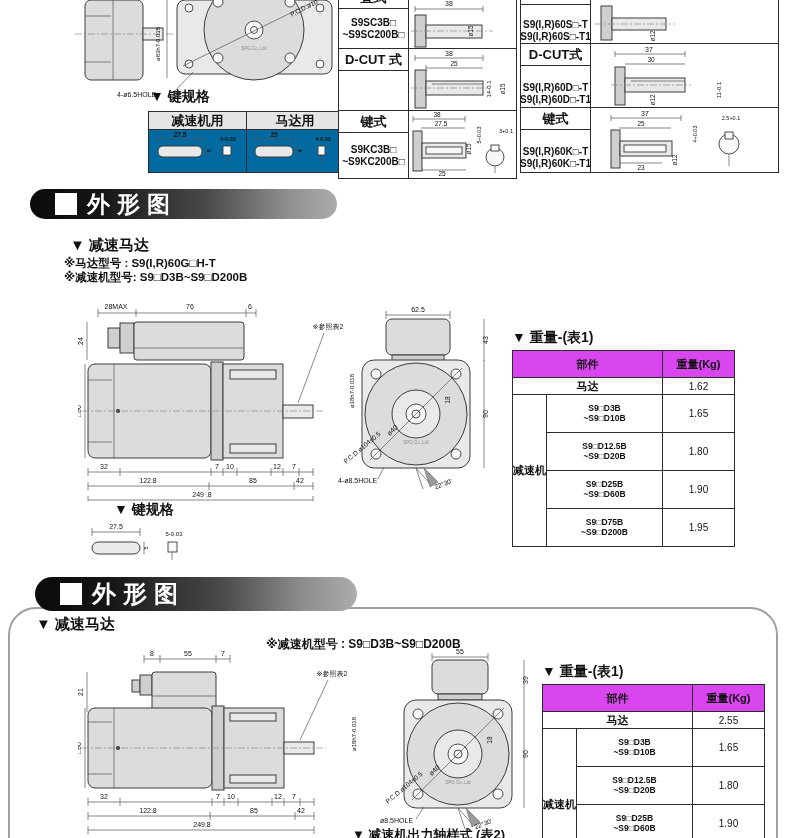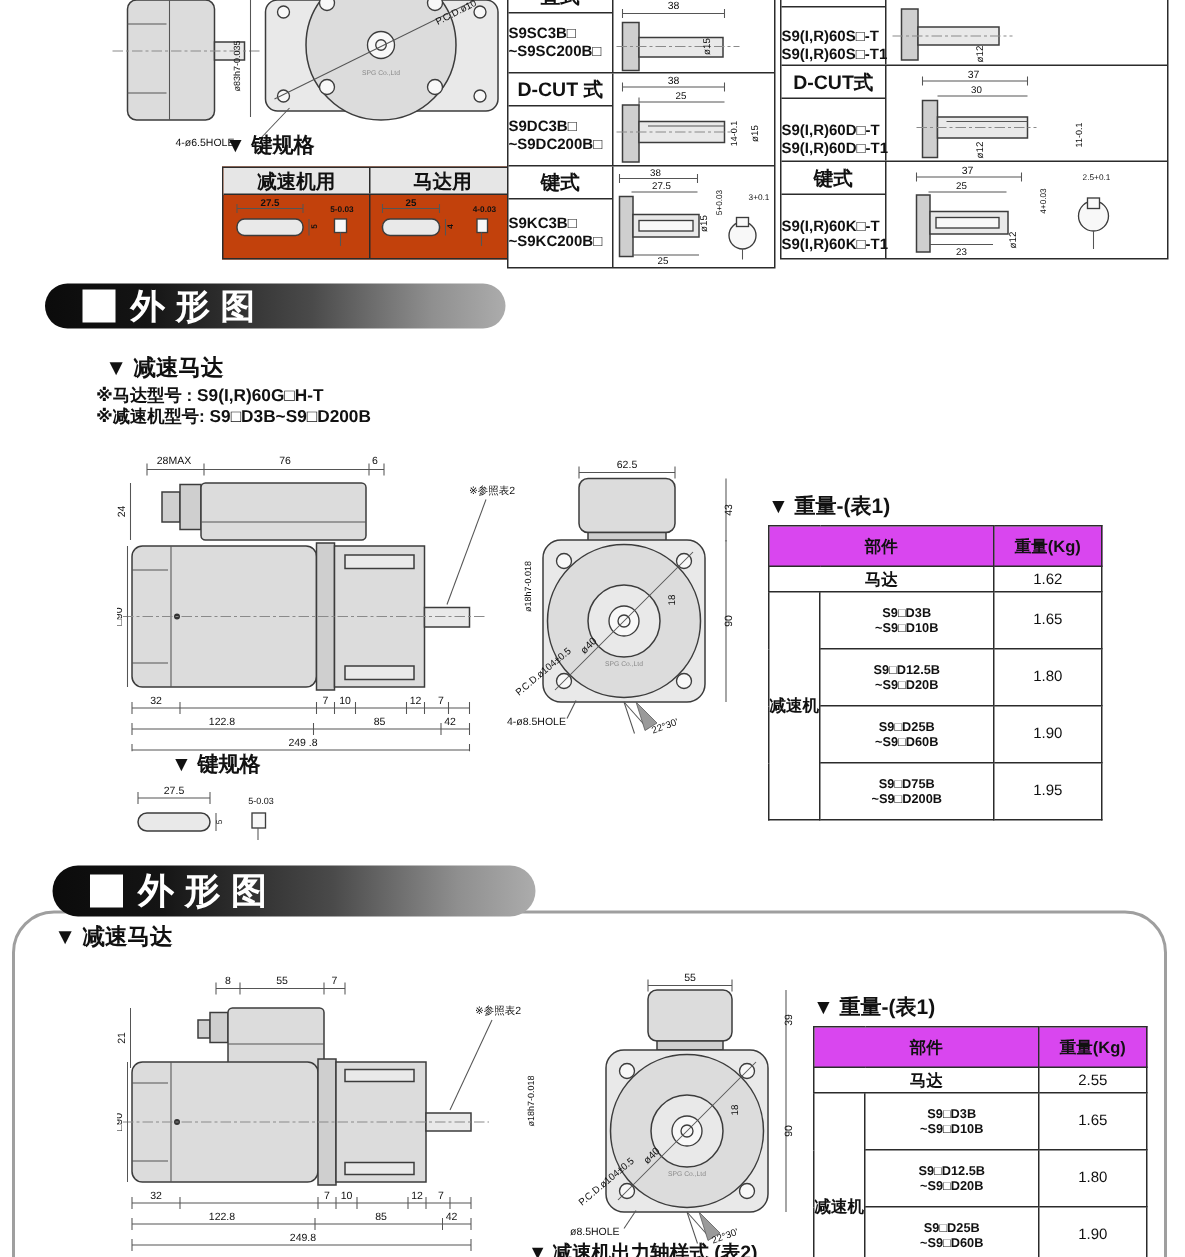--- a/index.html
+++ b/index.html
@@ -19,28 +19,28 @@
 
   .lbl { font-weight:bold; white-space:nowrap; }
 
   
   .stable { border:1px solid #2b2b2b; background:#fff; }
   .sgroup { display:flex; border-bottom:1px solid #2b2b2b; }
   .sgroup:last-child { border-bottom:none; }
   .scol1 { width:70px; border-right:1px solid #2b2b2b; display:flex; flex-direction:column; flex:0 0 auto; }
   .shead { height:22px; border-bottom:1px solid #2b2b2b; display:flex; align-items:center; justify-content:center;
            font-size:13px; font-weight:bold; white-space:nowrap; }
-  .smodels { flex:1; display:flex; flex-direction:column; align-items:flex-start; justify-content:center;
+  .smodels { flex:1; display:flex; flex-direction:column; align-items:center; justify-content:center;
              font-weight:bold; line-height:12px; white-space:nowrap; }
   .m10 { font-size:10px; } .m95 { font-size:10px;margin-top:14px; }
   .scol2 { flex:1; }
   .scol2 svg { display:block; }
 
   
-  .ktbl { border:1px solid #2b2b2b; background:#c2410c; }
+  .ktbl { border:1px solid #2b2b2b; background:#0369a1; }
   .krow { display:flex; }
   .khead { height:18px; background:#e6e6e6; border-bottom:1px solid #2b2b2b; }
   .kcell { width:97px; display:flex; align-items:center; justify-content:center;
            font-size:13px; font-weight:bold; }
   .kcell + .kcell { border-left:1px solid #2b2b2b; }
   .kbody .kcell { height:42px; }
 
   
   .wtitle { font-size:14px; font-weight:bold; margin-bottom:3px; white-space:nowrap; }
   .wtbl { border-collapse:collapse; background:#fff; }
@@ -161,24 +161,20 @@
           <rect x="6" y="28" width="11" height="32" class="pl3"></rect>
           <rect x="17" y="38" width="56" height="13" class="pl2"></rect>
           <line x1="2" y1="44" x2="84" y2="44" class="cl"></line>
           <text x="64" y="44" transform="rotate(-90 64 44)" text-anchor="middle" class="d65">ø15</text>
         </svg>
       </div>
     </div>
     <div class="sgroup" style="height:62px">
       <div class="scol1">
         <div class="shead">D-CUT 式</div>
-        <div class="smodels m10">
-          <div>S9DC3B□</div>
-          <div>~S9DC200B□</div>
-        </div>
       </div>
       <div class="scol2">
         <svg width="107" height="61" viewBox="0 0 107 61">
           <line x1="6" y1="9" x2="74" y2="9" class="ln"></line>
             <line x1="6" y1="6" x2="6" y2="12" class="ln"></line>
             <line x1="74" y1="6" x2="74" y2="12" class="ln"></line>
           <text x="40" y="7" text-anchor="middle" class="d7">38</text>
           <line x1="17" y1="19" x2="74" y2="19" class="ln"></line>
             <line x1="17" y1="16" x2="17" y2="22" class="ln"></line>
           <text x="45" y="17" text-anchor="middle" class="d65">25</text>
@@ -478,20 +474,21 @@
   </svg>
 
   <div class="abs roundbox" style="left:8px;top:607px;width:770px;height:300px"></div>
 
   <div class="abs secbar" style="left:35px;top:577px;width:322px;height:34px">
     <div class="sq"></div>
     <div class="st" style="font-size:24px">外形图</div>
   </div>
 
   <div class="abs lbl" style="left:36px;top:615px;font-size:15px">▼ 减速马达</div>
+  <div class="abs lbl" style="left:266px;top:636px;font-size:12px">※减速机型号 : S9□D3B~S9□D200B</div>
 
   <svg class="abs" style="left:78px;top:648px" width="300" height="186" viewBox="0 0 300 186">
     <g>
       <line x1="66" y1="11" x2="152" y2="11" class="ln"></line>
       <line x1="66" y1="7" x2="66" y2="15" class="ln"></line>
         <line x1="82" y1="7" x2="82" y2="15" class="ln"></line>
       <line x1="138" y1="7" x2="138" y2="15" class="ln"></line>
         <line x1="152" y1="7" x2="152" y2="15" class="ln"></line>
     </g>
     <text x="74" y="8" text-anchor="middle" class="d7">8</text>

